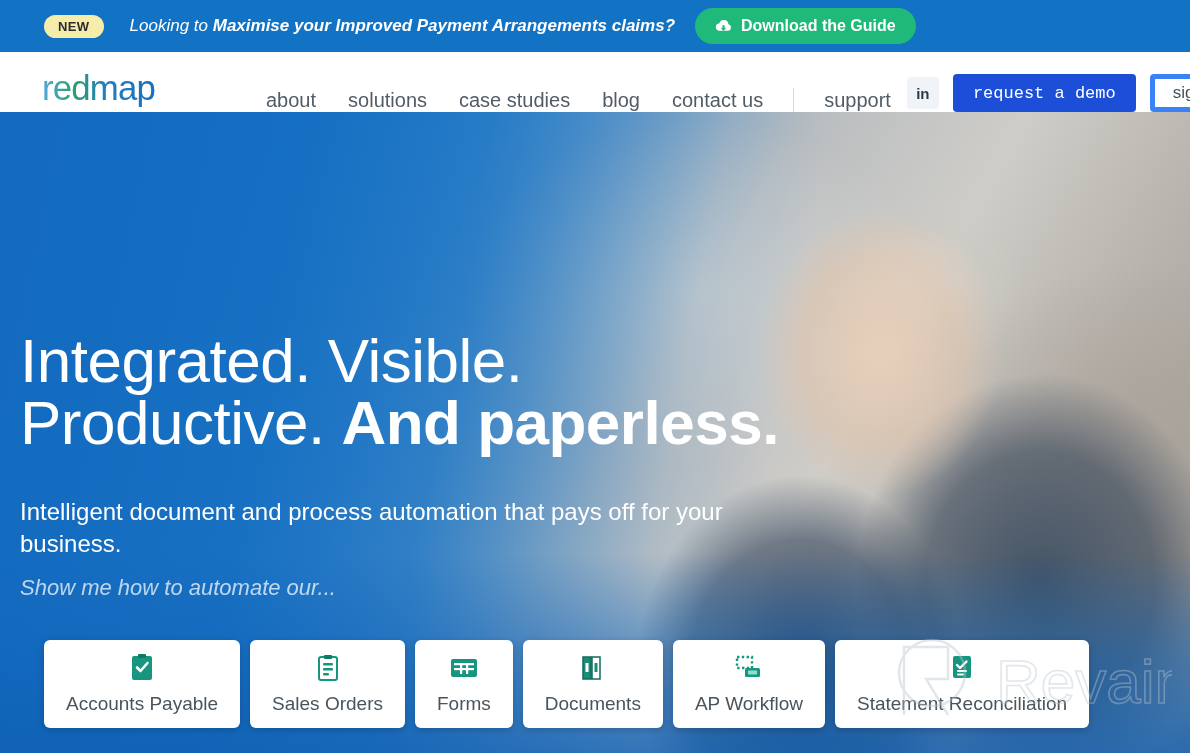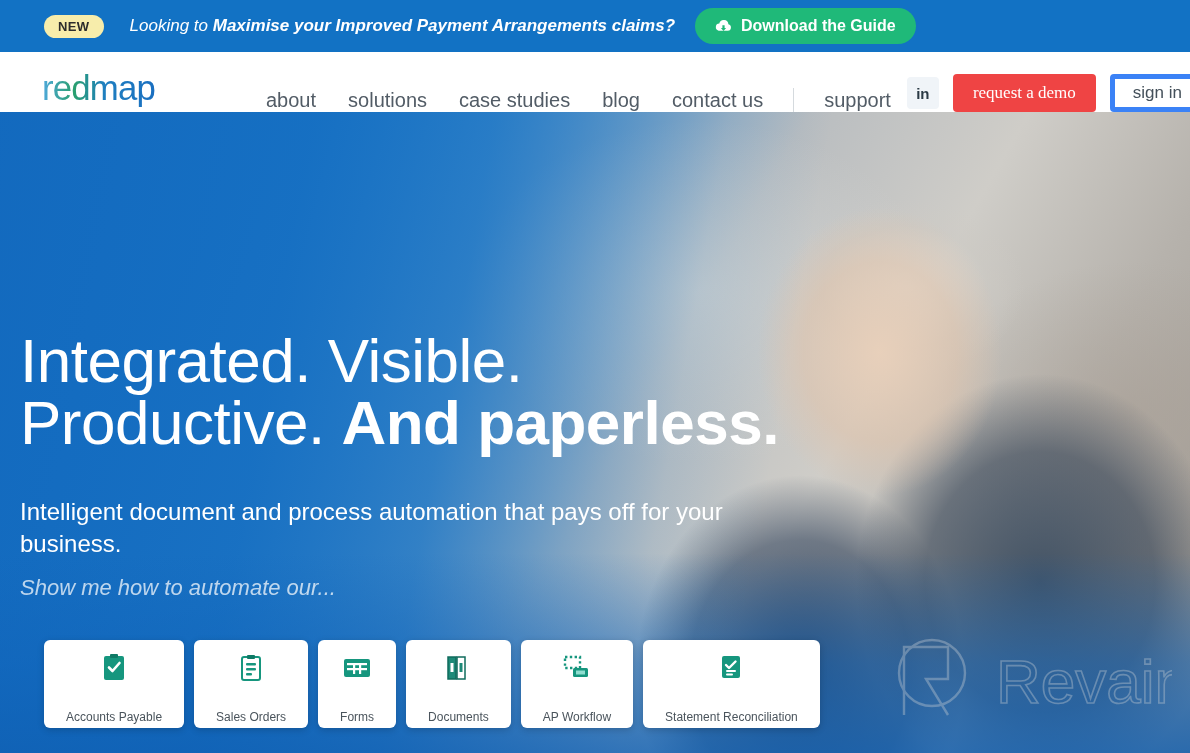--- a/index.html
+++ b/index.html
@@ -69,23 +69,23 @@
     margin-left: auto; display: flex;
     align-items: center; gap: 14px;
   }
   .li-icon {
     width: 32px; height: 32px; border-radius: 4px;
     background: #f0f4f8; color: #2b3a45;
     display: flex; align-items: center; justify-content: center;
     font-size: 15px; font-weight: bold; cursor: pointer;
   }
   .demo-btn {
-    background: #ef4444; color: #fff; border: none;
+    background: #1d4ed8; color: #fff; border: none;
     border-radius: 4px; height: 38px; padding: 0 20px;
-    font-family: Liberation Serif, serif;
+    font-family: Liberation Mono, monospace;
     font-size: 17px; cursor: pointer; white-space: nowrap;
   }
   .signin-btn {
     background: #fff; color: #44505a;
     border: 5px solid #3b82f6; border-radius: 4px;
     height: 38px; padding: 0 18px;
     font-family: "Liberation Sans", sans-serif;
     font-size: 17px; cursor: pointer; white-space: nowrap;
   }
 
@@ -155,22 +155,22 @@
     background: #ffffff;
     border-radius: 6px;
     box-shadow: 0 2px 7px rgba(0,0,0,.18);
     height: 88px;
     padding: 13px 22px 0 22px;
     display: flex; flex-direction: column;
     align-items: center; cursor: pointer;
   }
   .card-icon { height: 30px; display: flex; align-items: center; }
   .card-label {
-    margin-top: 27px;
-    color: #4a545c; font-size: 12px; white-space: nowrap;
+    margin-top: 10px;
+    color: #4a545c; font-size: 19px; white-space: nowrap;
   }
 
   
   .watermark {
     position: absolute; right: 18px; bottom: 26px;
     z-index: 4; opacity: .42; pointer-events: none;
   }
 </style>
 </head>
 <body>

